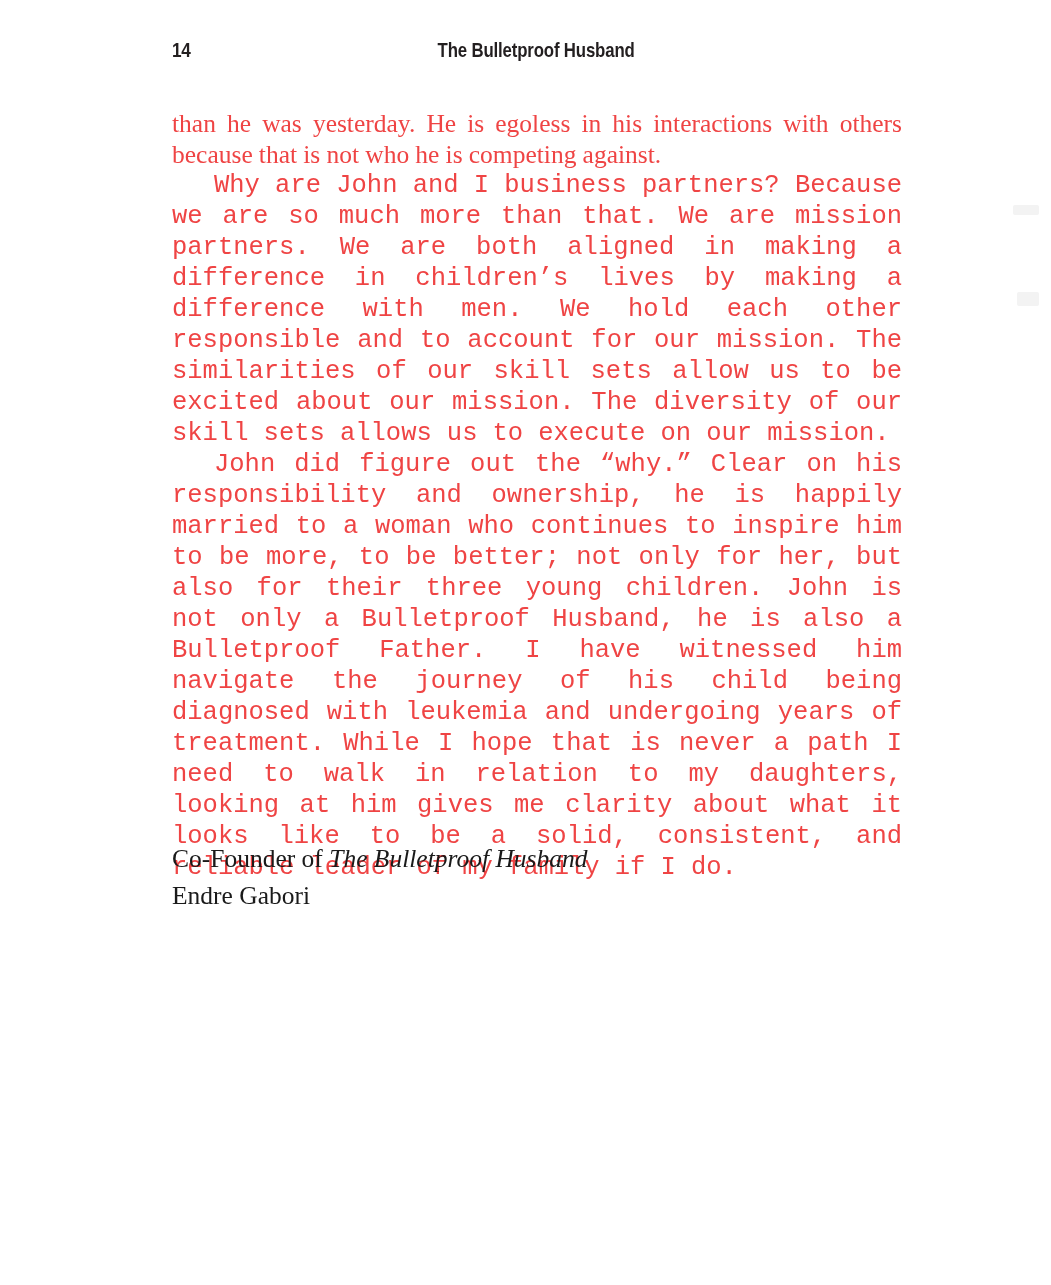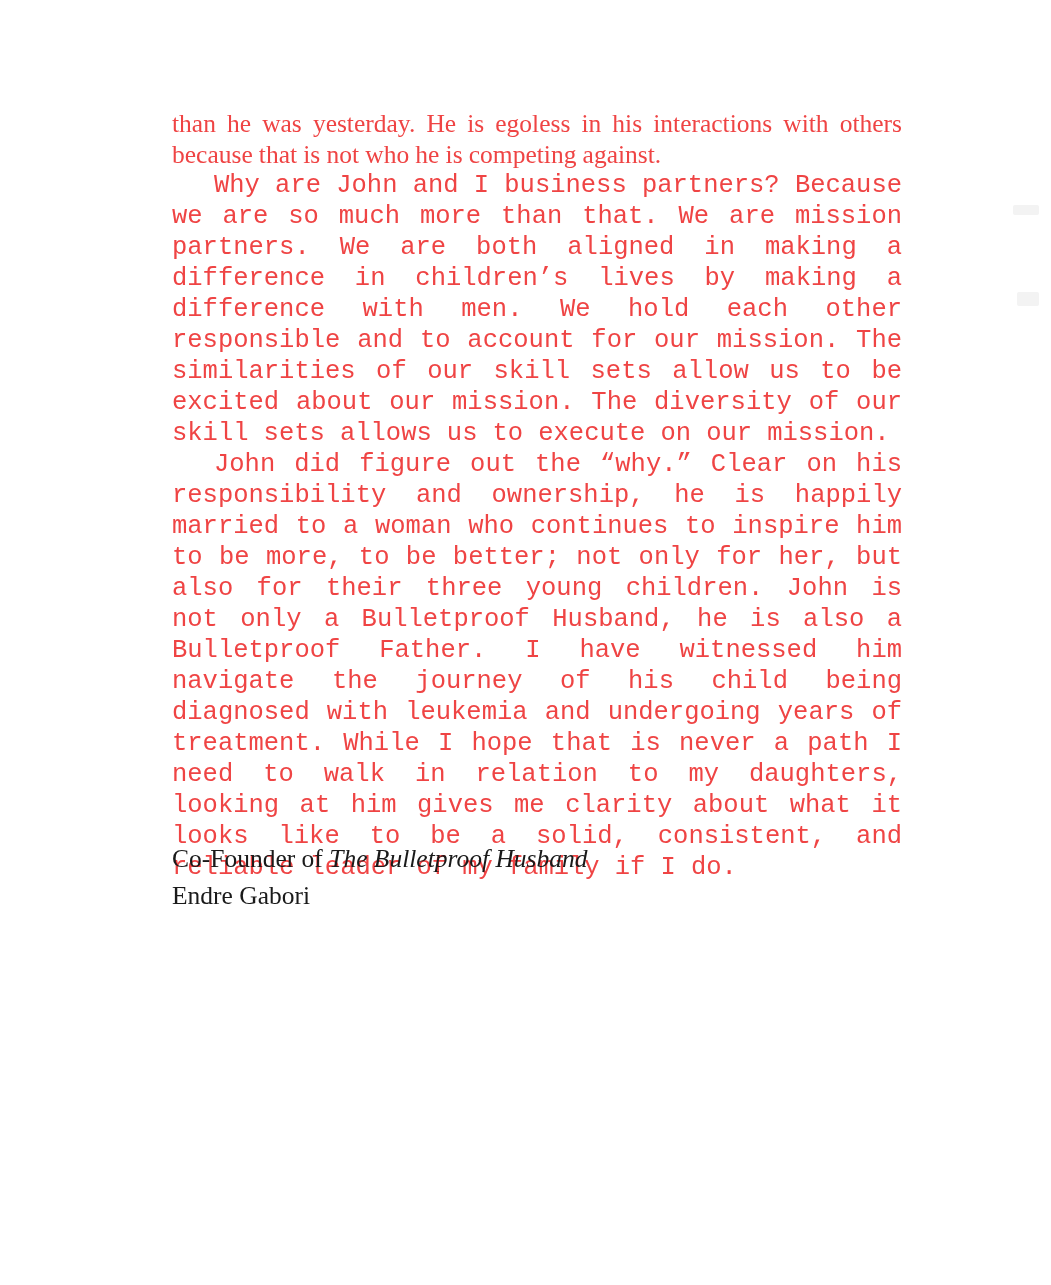--- a/index.html
+++ b/index.html
@@ -105,20 +105,26 @@
     pointer-events: none;
   }
   .artifact.a1 { right: 12px; top: 205px;  width: 26px; height: 10px; }
   .artifact.a2 { right: 12px; top: 292px;  width: 22px; height: 14px; }
 </style>
 </head>
 <body>
 
 <div class="page">
 
+  <div class="running-head">
+    <div class="folio">14</div>
+    <div class="head-title">
+      <span>The Bulletproof Husband</span>
+    </div>
+  </div>
 
   <div class="textblock">
     <p class="body">than he was yesterday. He is egoless in his interactions with others because that is not who he is competing against.</p>
     <p class="body indent">Why are John and I business partners? Because we are so much more than that. We are mission partners. We are both aligned in making a difference in children’s lives by making a difference with men. We hold each other responsible and to account for our mission. The similarities of our skill sets allow us to be excited about our mission. The diversity of our skill sets allows us to execute on our mission.</p>
     <p class="body indent">John did figure out the “why.” Clear on his responsibility and ownership, he is happily married to a woman who continues to inspire him to be more, to be better; not only for her, but also for their three young children. John is not only a Bulletproof Husband, he is also a Bulletproof Father. I have witnessed him navigate the journey of his child being diagnosed with leukemia and undergoing years of treatment. While I hope that is never a path I need to walk in relation to my daughters, looking at him gives me clarity about what it looks like to be a solid, consistent, and reliable leader of my family if I do.</p>
   </div>
 
   <div class="signature">
     <p class="sig-line"><span>Co-Founder of </span><span class="book-title">The Bulletproof Husband</span></p>
     <p class="sig-line">Endre Gabori</p>

